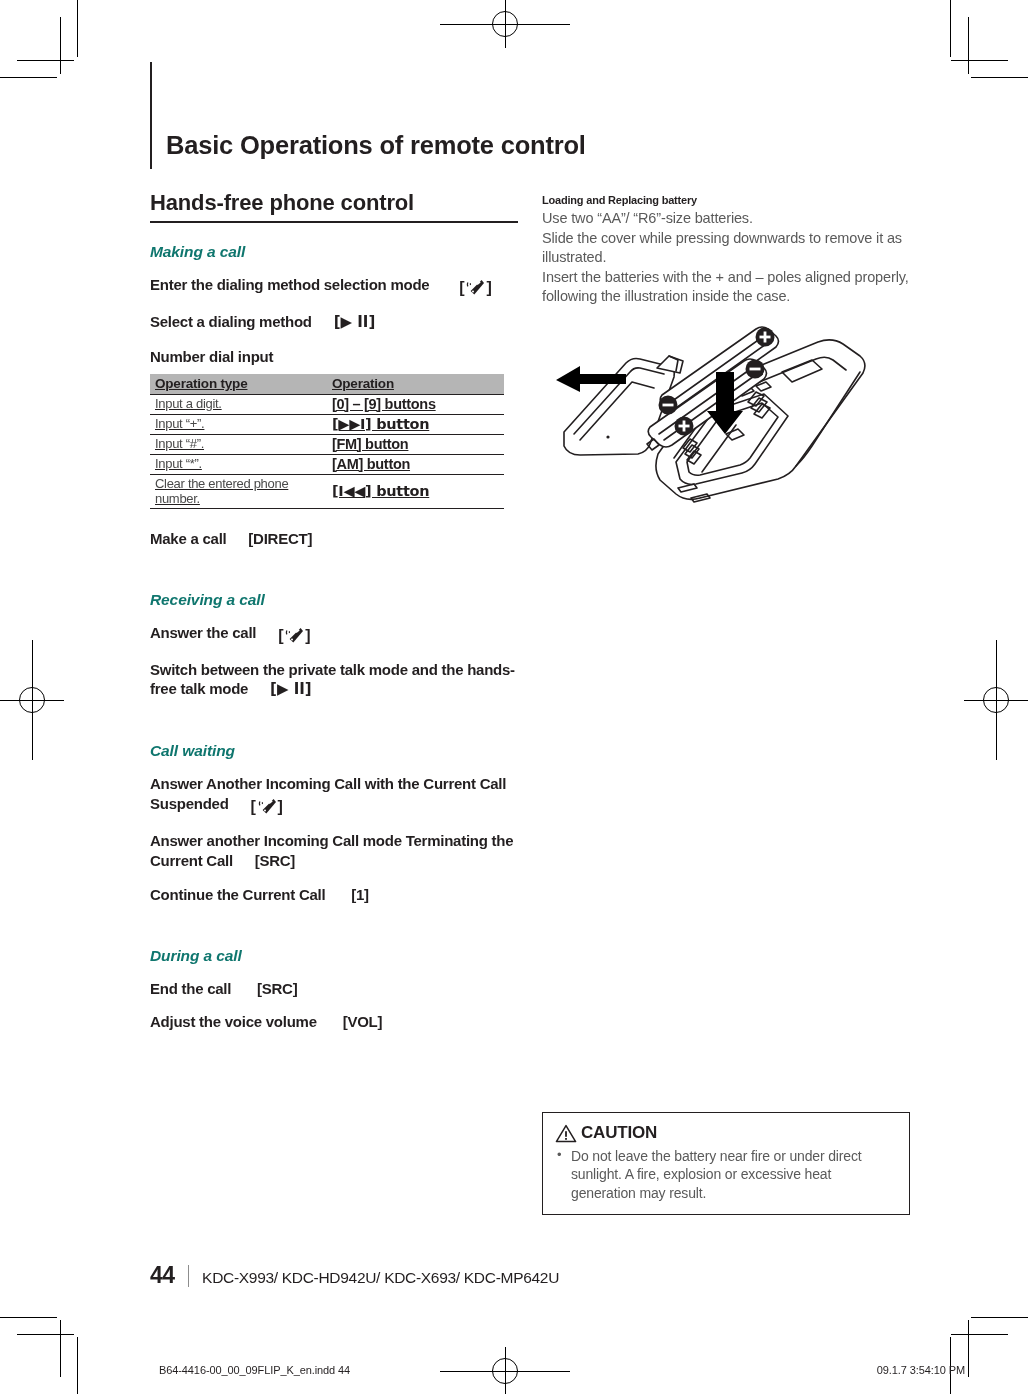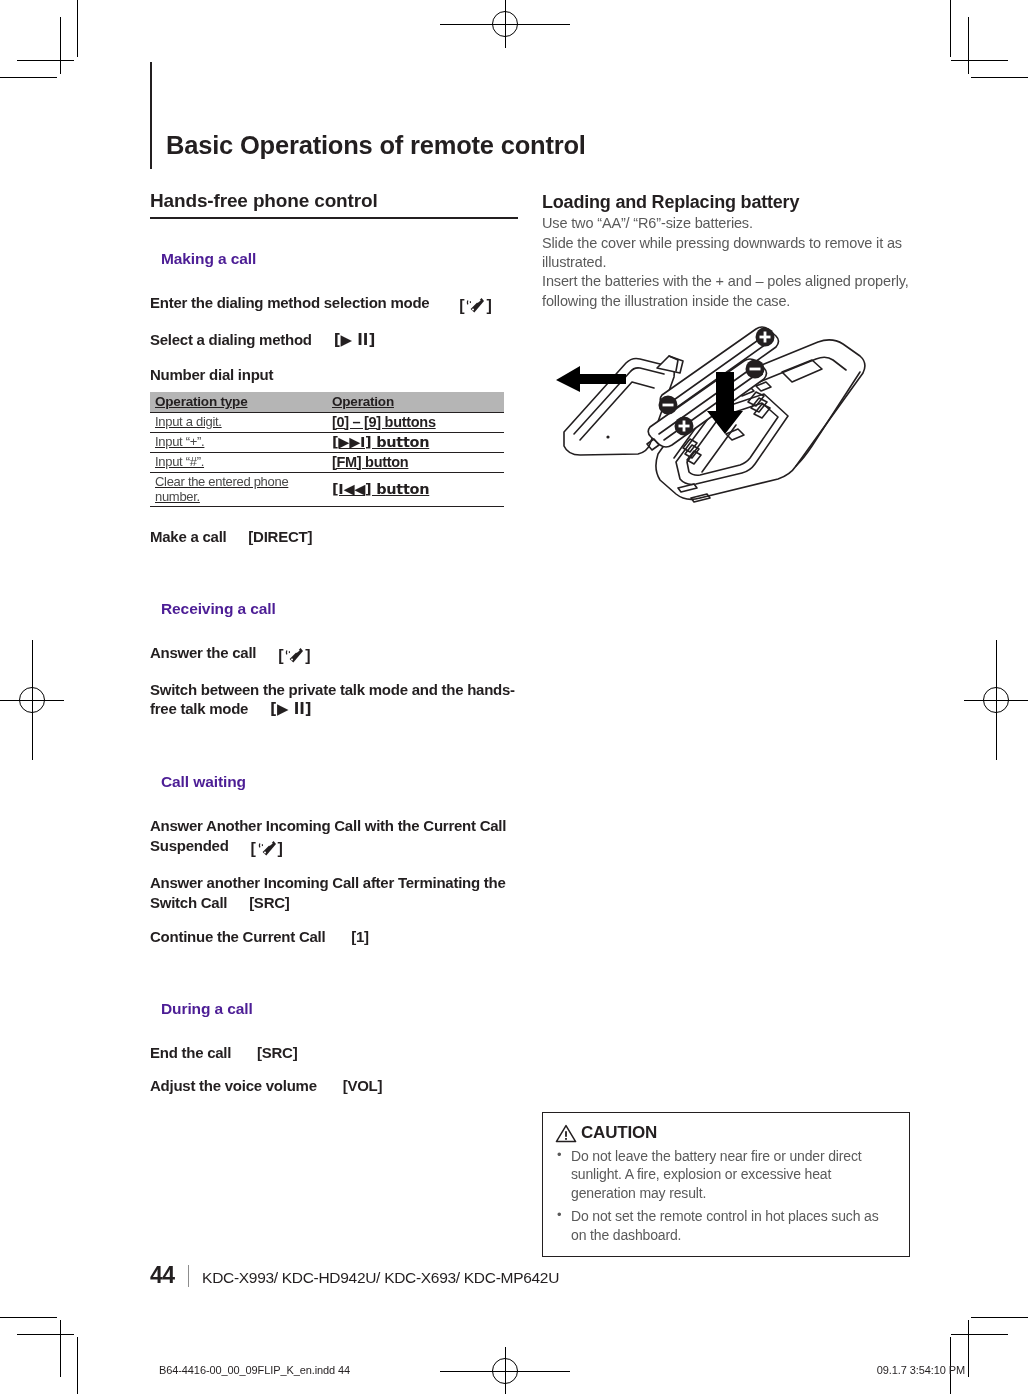--- a/index.html
+++ b/index.html
@@ -32,26 +32,26 @@
     position:absolute; left:152px; top:131px;
     font-size:25.5px; font-weight:bold; letter-spacing:-0.2px; color:#231f20;
     white-space:nowrap;
   }
 
   
   .col-left  { position:absolute; left:136px; top:190px; width:368px; }
   .col-right { position:absolute; left:528px; top:190px; width:368px; }
 
   h2.section {
-    margin:0; font-size:19px; font-weight:bold; letter-spacing:-0.15px;
+    margin:0; font-size:22px; font-weight:bold; letter-spacing:-0.15px;
     color:#231f20; padding-bottom:5px; border-bottom:2.5px solid #231f20;
   }
   h3.sub {
-    margin:11px; font-size:15.5px; font-weight:bold; 
-    letter-spacing:-0.1px; color:#4c1d95;
+    margin:0; font-size:15.5px; font-weight:bold; font-style:italic;
+    letter-spacing:-0.1px; color:#0f766e;
   }
   .step {
     font-size:15px; font-weight:bold; line-height:1.32; letter-spacing:-0.25px;
     color:#231f20;
   }
   .key { font-weight:bold; white-space:nowrap; }
   .gap-s { height:14px; }
   .gap-m { height:20px; }
   .gap-xl { height:42px; }
 
@@ -77,21 +77,21 @@
     vertical-align:middle;
   }
   table.ops tr:last-child td { border-bottom:1.5px solid #231f20; }
   td.type  { font-size:13px; color:#4a4a4a; letter-spacing:-0.3px; width:200px; }
   td.oper  { font-size:14.5px; font-weight:bold; color:#231f20; letter-spacing:-0.3px; }
 
   
   .body-copy {
     font-size:14.5px; line-height:1.34; color:#5a5a5a; letter-spacing:-0.15px;
   }
-  .body-copy b { color:#231f20; font-weight:bold; font-size:18px; letter-spacing:-0.2px; }
+  .body-copy b { color:#231f20; font-weight:bold; font-size:11px; letter-spacing:-0.2px; }
 
   
   .illus { position:absolute; left:536px; top:306px; width:360px; height:210px; }
 
   
   .caution {
     position:absolute; left:528px; top:1112px; width:368px;
     border:1.5px solid #231f20; box-sizing:border-box; padding:10px 12px 12px 12px;
   }
   .caution-head {
@@ -226,20 +226,24 @@
         </tr>
         <tr>
           <td class="type">Input “+”.</td>
           <td class="oper glyph">[▶▶I] button</td>
         </tr>
         <tr>
           <td class="type">Input “#”.</td>
           <td class="oper">[FM] button</td>
         </tr>
         <tr>
+          <td class="type">Input “*”.</td>
+          <td class="oper">[AM] button</td>
+        </tr>
+        <tr>
           <td class="type">Clear the entered phone number.</td>
           <td class="oper glyph">[I◀◀] button</td>
         </tr>
       </tbody>
     </table>
 
     <div class="gap-m"></div>
     <div class="step">
       <span>Make a call</span>
       <span style="display:inline-block; width:14px;"></span>
@@ -292,21 +296,21 @@
           </g>
           <rect x="11.6" y="4.4" width="4.0" height="1.5" fill="#ffffff" transform="rotate(-40 13.6 5.1)"></rect>
           <circle cx="8.0" cy="13.4" r="1.0" fill="#ffffff"></circle>
         </svg>
         <span class="brk">]</span>
       </span>
     </div>
 
     <div class="gap-s"></div>
     <div class="step">
-      <span>Answer another Incoming Call after Terminating the Switch Call</span>
+      <span>Answer another Incoming Call mode Terminating the Current Call</span>
       <span style="display:inline-block; width:14px;"></span>
       <span class="key">[SRC]</span>
     </div>
 
     <div class="gap-s"></div>
     <div class="step">
       <span>Continue the Current Call</span>
       <span style="display:inline-block; width:18px;"></span>
       <span class="key">[1]</span>
     </div>
@@ -436,21 +440,20 @@
     <div class="caution-head">
       <svg width="22" height="19" viewBox="0 0 22 19">
         <path d="M11 1.6 L20.6 17.6 L1.4 17.6 Z" fill="none" stroke="#231f20" stroke-width="1.5" stroke-linejoin="round"></path>
         <rect x="10.1" y="7.2" width="1.8" height="5.6" fill="#231f20"></rect>
         <rect x="10.1" y="14.0" width="1.8" height="1.8" fill="#231f20"></rect>
       </svg>
       <span class="label">CAUTION</span>
     </div>
     <ul>
       <li>Do not leave the battery near fire or under direct sunlight. A fire, explosion or excessive heat generation may result.</li>
-      <li>Do not set the remote control in hot places such as on the dashboard.</li>
     </ul>
   </div>
 
   <div class="footer">
     <span class="pnum">44</span>
     <span class="bar"></span>
     <span class="models">KDC-X993/ KDC-HD942U/ KDC-X693/ KDC-MP642U</span>
   </div>
 
   <div class="slug left">B64-4416-00_00_09FLIP_K_en.indd   44</div>

